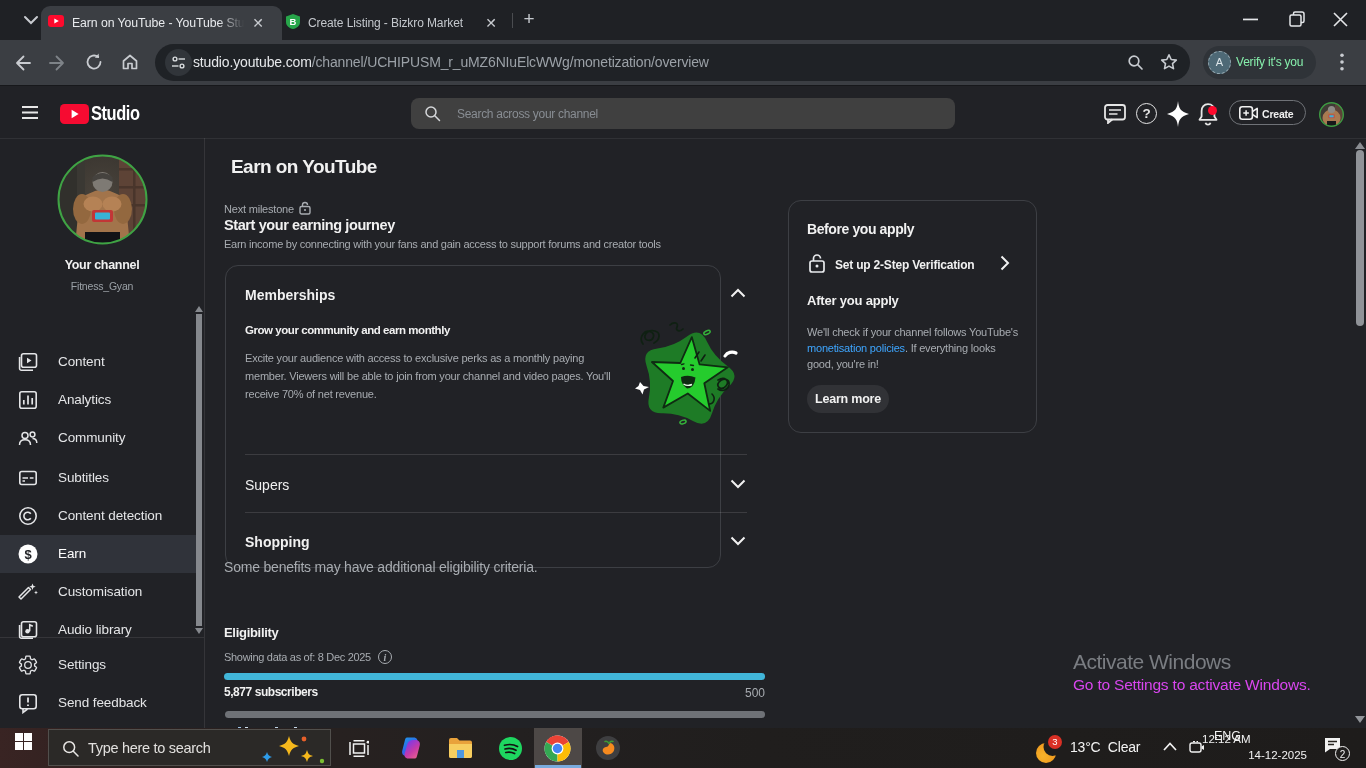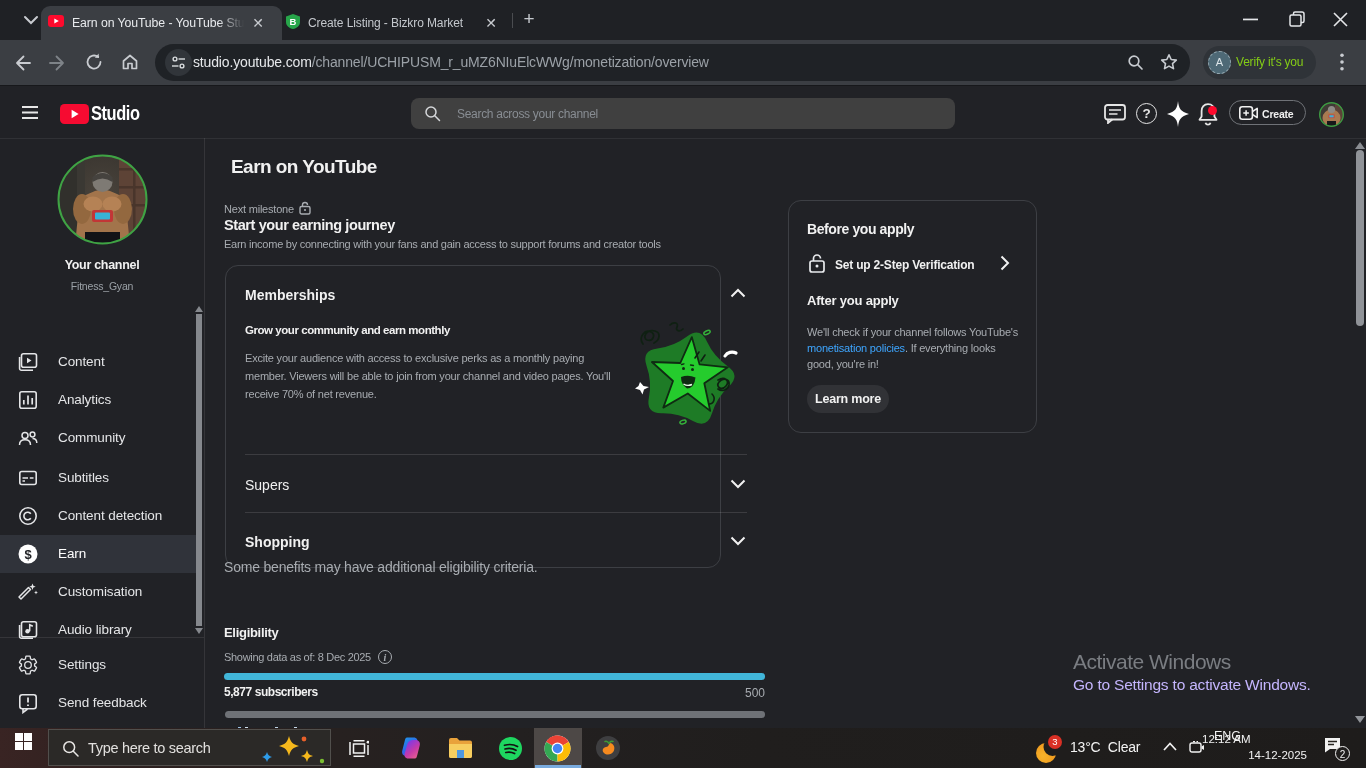--- a/index.html
+++ b/index.html
@@ -13,21 +13,21 @@
   #tab2 { position:absolute; left:283px; top:6px; width:228px; height:34px; }
   #tab2 .title { position:absolute; left:25px; top:10px; font-size:12px; letter-spacing:-0.1px; color:#C4C8CD; white-space:nowrap; }
   .tabx { position:absolute; top:9px; width:16px; height:16px; color:#C8CBD0; font-size:14px; line-height:16px; text-align:center; }
   #toolbar { position:absolute; left:0; top:40px; width:1366px; height:45px; background:#3B3E43; }
   #omnibox { position:absolute; left:155px; top:4px; width:1035px; height:37px; background:#1F2226; border-radius:19px; }
   #sitechip { position:absolute; left:10px; top:5px; width:27px; height:27px; border-radius:50%; background:#31353A; }
   #urltext { position:absolute; left:38px; top:10px; font-size:14px; letter-spacing:-0.15px; color:#9BA1A7; white-space:nowrap; }
   #urltext b { color:#E6E8EB; font-weight:normal; }
   #verify { position:absolute; left:1203px; top:6px; width:113px; height:33px; background:#2F3338; border-radius:17px; }
   #verify .av { position:absolute; left:5px; top:5px; width:23px; height:23px; border-radius:50%; background:#4E6976; border:1px dashed #93A7B0; color:#DDE6EA; font-size:11px; text-align:center; line-height:21px; }
-  #verify .tx { position:absolute; left:33px; top:9px; font-size:12px; letter-spacing:-0.2px; color:#84cc16; }
+  #verify .tx { position:absolute; left:33px; top:9px; font-size:12px; letter-spacing:-0.2px; color:#86efac; }
   
   #page { position:absolute; left:0; top:85px; width:1366px; height:643px; background:#212226; border-top:1px solid #17181B; }
   #sideborder { position:absolute; left:204px; top:52px; width:1px; height:591px; background:rgba(255,255,255,0.09); }
   #hdrborder { position:absolute; left:0; top:52px; width:1366px; height:1px; background:rgba(255,255,255,0.07); }
   #searchbox { position:absolute; left:411px; top:12px; width:544px; height:31px; background:#404040; border-radius:8px; }
   #searchbox .ph { position:absolute; left:46px; top:9px; font-size:12px; letter-spacing:-0.3px; color:#888D93; }
   #createbtn { position:absolute; left:1229px; top:14px; width:77px; height:25px; border:1px solid #6F7277; border-radius:13px; }
   #createbtn span { position:absolute; left:32px; top:7px; font-size:10.5px; letter-spacing:-0.2px; font-weight:bold; color:#F1F1F1; }
   .mrow { position:absolute; left:0; width:196px; height:38px; }
   .mrow .lbl { position:absolute; left:58px; top:11px; font-size:13.5px; letter-spacing:-0.1px; color:#E4E5E7; }
@@ -348,21 +348,21 @@
       </svg>
     <div class="abs" style="left:46px;top:57px;font-size:12px;letter-spacing:-0.2px;font-weight:bold;color:#F1F1F1">Set up 2-Step Verification</div>
     <svg class="abs" style="left:211px;top:54px" width="10" height="16" viewBox="0 0 10 16">
         <path d="M1.5 1.5 L8 8 L1.5 14.5" stroke="#F1F1F1" stroke-width="2" fill="none"></path>
       </svg>
     <div class="abs" style="left:18px;top:92px;font-size:13px;letter-spacing:-0.2px;font-weight:bold;color:#F1F1F1">After you apply</div>
     <div class="abs gray" style="left:18px;top:124px;font-size:11px;letter-spacing:-0.2px;line-height:15.8px;white-space:nowrap">We'll check if your channel follows YouTube's<br><a style="color:#3EA6FF;text-decoration:none">monetisation policies</a>. If everything looks<br>good, you're in!</div>
     <div class="abs" style="left:18px;top:184px;width:82px;height:28px;border-radius:14px;background:#313236;text-align:center;font-size:12.5px;letter-spacing:-0.2px;font-weight:bold;color:#F1F1F1;line-height:28px">Learn more</div>
   </div>
   <div class="abs" style="left:1073px;top:564px;font-size:21px;letter-spacing:-0.5px;color:#7A7D82">Activate Windows</div>
-  <div class="abs" style="left:1073px;top:590px;font-size:15.5px;letter-spacing:-0.2px;color:#c4b5fd">Go to Settings to activate Windows.</div>
+  <div class="abs" style="left:1073px;top:590px;font-size:15.5px;letter-spacing:-0.2px;color:#d946ef">Go to Settings to activate Windows.</div>
   <div class="abs" style="left:238px;top:641px;width:3px;height:2px;background:#9FC4E8"></div>
   <div class="abs" style="left:245px;top:641px;width:3px;height:2px;background:#CFE0EE"></div>
   <div class="abs" style="left:275px;top:641px;width:3px;height:2px;background:#BFD4E6"></div>
   <div class="abs" style="left:294px;top:641px;width:3px;height:2px;background:#C8DAEA"></div>
 
   <svg class="abs" style="left:1355px;top:56px" width="10" height="7" viewBox="0 0 10 7">
       <path d="M5 0 L10 7 H0 Z" fill="#8A8D92"></path>
     </svg>
   <div class="abs" style="left:1356px;top:64px;width:8px;height:176px;border-radius:4px;background:#909398"></div>
   <svg class="abs" style="left:1355px;top:630px" width="10" height="7" viewBox="0 0 10 7">

